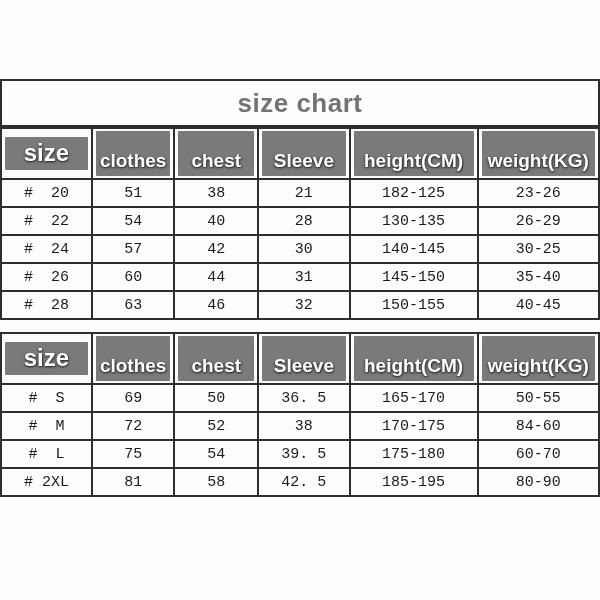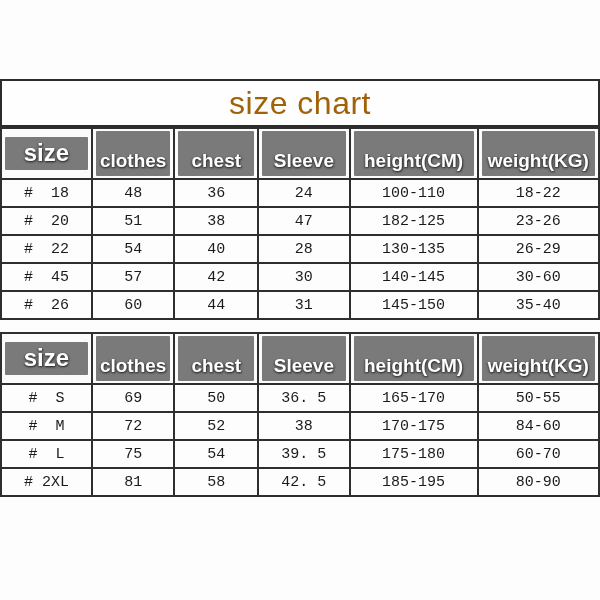--- a/index.html
+++ b/index.html
@@ -11,21 +11,21 @@
   }
   .page { padding-top: 79px; }
 
   .title-box {
     border: 2px solid #2c2c2c;
     height: 44px;
     display: flex; align-items: center; justify-content: center;
     background: #fefefe;
   }
   .title-text {
-    font-size: 32px; font-weight: normal; color: #a16207; letter-spacing: 0.5px;
+    font-size: 26px; font-weight: bold; color: #737373; letter-spacing: 0.5px;
   }
 
   table.size-table {
     width: 100%;
     border-collapse: collapse;
     table-layout: fixed;
   }
   .size-table th, .size-table td {
     border: 2px solid #2e2e2e;
     padding: 0;
@@ -90,58 +90,58 @@
           <th>
             <div class="hcell">height(CM)</div>
           </th>
           <th>
             <div class="hcell">weight(KG)</div>
           </th>
         </tr>
       </thead>
       <tbody>
         <tr>
-          <td>#  18</td>
-          <td>48</td>
-          <td>36</td>
-          <td>24</td>
-          <td>100-110</td>
-          <td>18-22</td>
-        </tr>
-        <tr>
           <td>#  20</td>
           <td>51</td>
           <td>38</td>
-          <td>47</td>
+          <td>21</td>
           <td>182-125</td>
           <td>23-26</td>
         </tr>
         <tr>
           <td>#  22</td>
           <td>54</td>
           <td>40</td>
           <td>28</td>
           <td>130-135</td>
           <td>26-29</td>
         </tr>
         <tr>
-          <td>#  45</td>
+          <td>#  24</td>
           <td>57</td>
           <td>42</td>
           <td>30</td>
           <td>140-145</td>
-          <td>30-60</td>
+          <td>30-25</td>
         </tr>
         <tr>
           <td>#  26</td>
           <td>60</td>
           <td>44</td>
           <td>31</td>
           <td>145-150</td>
           <td>35-40</td>
+        </tr>
+        <tr>
+          <td>#  28</td>
+          <td>63</td>
+          <td>46</td>
+          <td>32</td>
+          <td>150-155</td>
+          <td>40-45</td>
         </tr>
       </tbody>
     </table>
 
   <div class="table-gap"></div>
 
   <table class="size-table">
     <colgroup>
       <col style="width:15.2%">
         <col style="width:13.8%">

